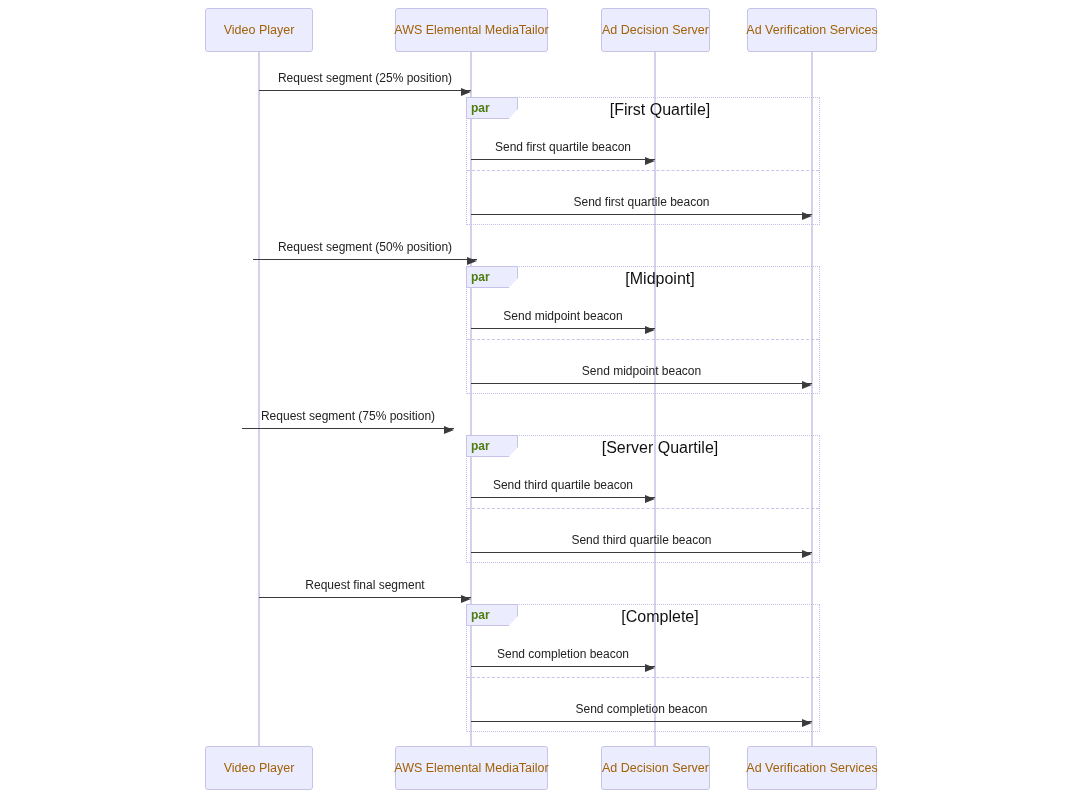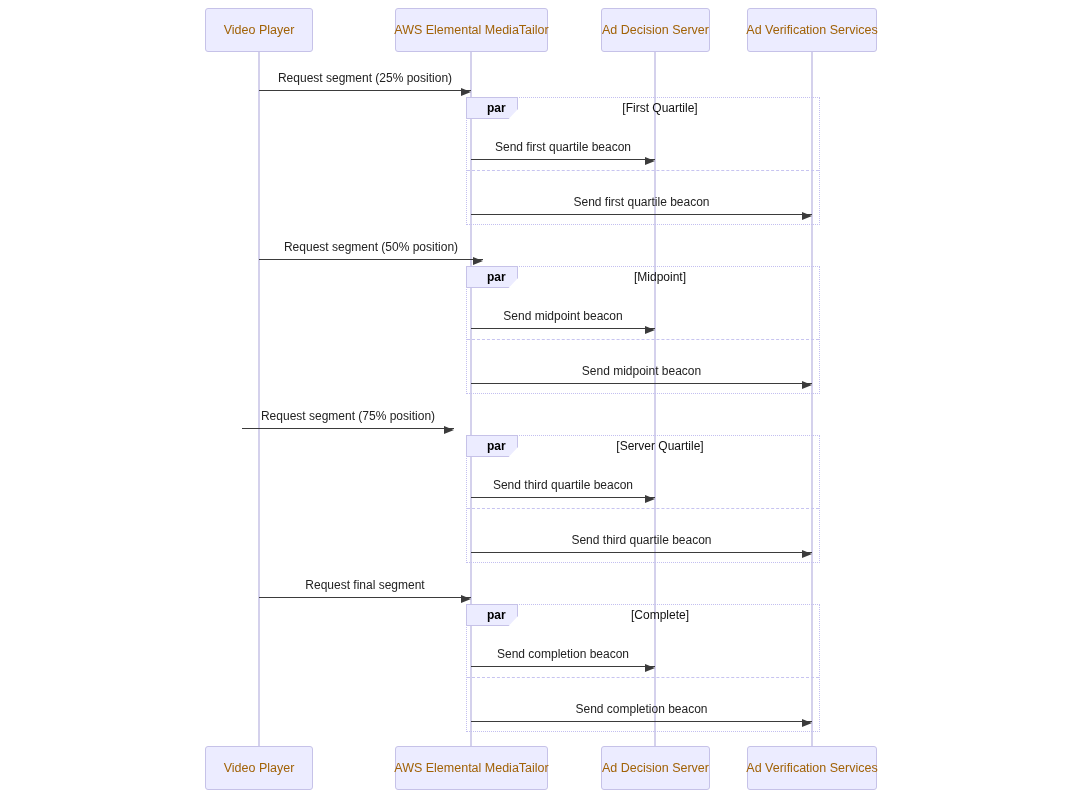--- a/index.html
+++ b/index.html
@@ -53,30 +53,30 @@
     background: #ECECFF;
     border: 1px solid #c6c2e8;
     box-sizing: border-box;
     clip-path: polygon(0 0, 100% 0, 100% 55%, 82% 100%, 0 100%);
     display: flex;
     align-items: center;
   }
   .par-tab span {
     font-size: 12px;
     font-weight: 600;
-    color: #000000;
-    padding-left: 20px;
+    color: #4d7c0f;
+    padding-left: 4px;
   }
   .par-title {
     position: absolute;
     left: 34px;
     right: 0;
     top: 3px;
     text-align: center;
-    font-size: 12px;
+    font-size: 16px;
     color: #111111;
   }
   .par-divider {
     position: absolute;
     left: 0;
     right: 0;
     height: 0;
     border-top: 1px dashed #c7c4f0;
   }
   
@@ -156,21 +156,21 @@
         <i class="arrow-head"></i>
       </div>
   </div>
   <div class="msg" style="left:471px;width:341px;top:194px">
     <div class="msg-text">Send first quartile beacon</div>
     <div class="msg-line">
         <i class="arrow-head"></i>
       </div>
   </div>
 
-  <div class="msg" style="left:259px;width:224px;top:239px">
+  <div class="msg" style="left:253px;width:224px;top:239px">
     <div class="msg-text">Request segment (50% position)</div>
     <div class="msg-line">
         <i class="arrow-head"></i>
       </div>
   </div>
   <div class="msg" style="left:471px;width:184px;top:308px">
     <div class="msg-text">Send midpoint beacon</div>
     <div class="msg-line">
         <i class="arrow-head"></i>
       </div>

